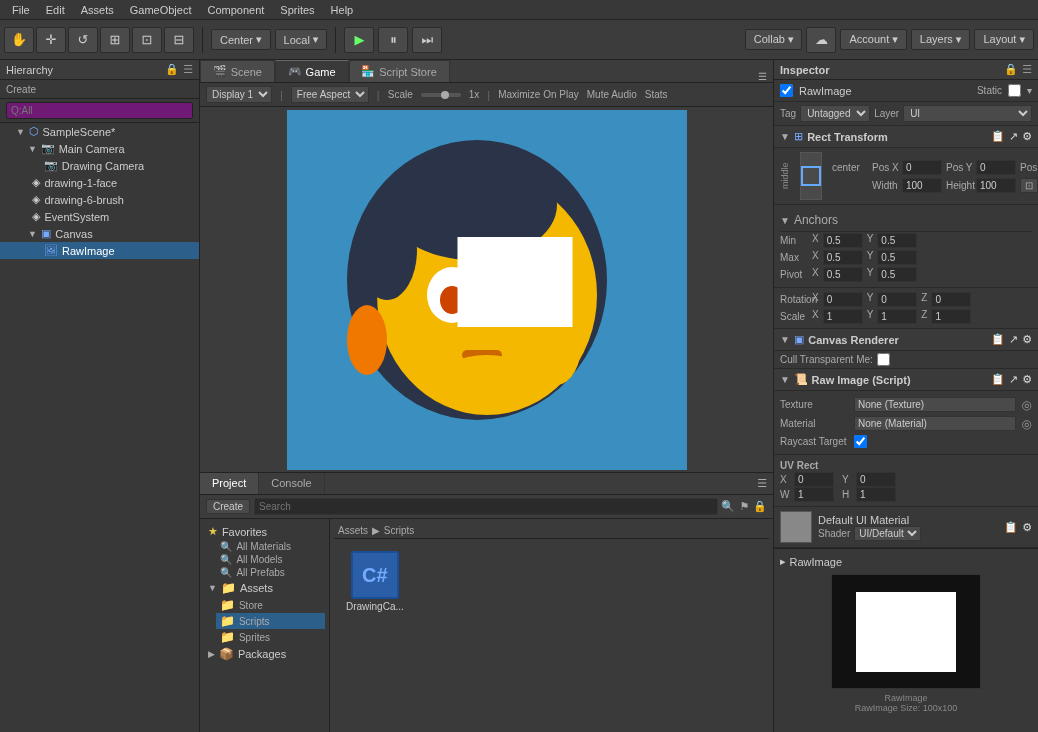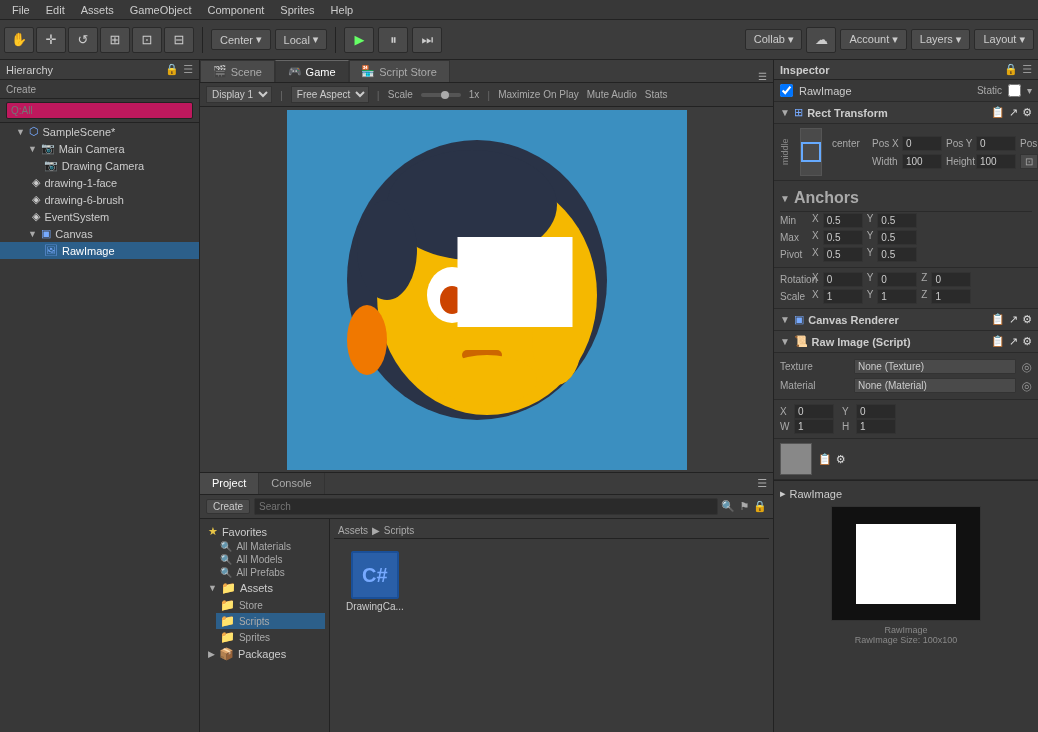--- a/index.html
+++ b/index.html
@@ -22,21 +22,21 @@
     
     .main-layout { display: flex; height: calc(732px - 20px - 40px); }
 
     
     .hierarchy-panel { width: 200px; background: #383838; border-right: 1px solid #222; display: flex; flex-direction: column; }
     .panel-header { background: #3c3c3c; border-bottom: 1px solid #222; padding: 3px 6px; display: flex; align-items: center; justify-content: space-between; }
     .panel-title { color: #ccc; font-size: 11px; font-weight: normal; }
     .panel-header-icons { display: flex; gap: 4px; color: #999; }
     .create-row { padding: 3px 6px; border-bottom: 1px solid #222; }
     .search-row { padding: 3px 6px; border-bottom: 1px solid #222; display: flex; align-items: center; gap: 4px; }
-    .search-input { background: #be185d; border: 1px solid #222; color: #ccc; padding: 2px 4px; font-size: 10px; flex: 1; border-radius: 2px; }
+    .search-input { background: #701a75; border: 1px solid #222; color: #ccc; padding: 2px 4px; font-size: 10px; flex: 1; border-radius: 2px; }
     .tree-item { padding: 2px 6px 2px 16px; display: flex; align-items: center; gap: 4px; cursor: pointer; color: #ccc; }
     .tree-item.selected { background: #2c5f8a; color: #fff; }
     .tree-item.level2 { padding-left: 28px; }
     .tree-item.level3 { padding-left: 40px; }
     .tree-arrow { color: #aaa; font-size: 9px; }
 
     
     .center-panel { flex: 1; display: flex; flex-direction: column; background: #3c3c3c; min-width: 0; }
 
     
@@ -114,21 +114,21 @@
     .rect-grid { display: flex; flex-direction: column; gap: 2px; padding: 4px 6px; border-bottom: 1px solid #2a2a2a; }
     .rect-row { display: flex; align-items: center; gap: 4px; }
     .pos-field { display: flex; align-items: center; gap: 2px; flex: 1; }
     .pos-label { font-size: 10px; color: #aaa; width: 28px; }
     .num-input { background: #2a2a2a; border: 1px solid #333; color: #ccc; font-size: 10px; padding: 1px 3px; width: 40px; border-radius: 1px; }
     .rect-preview { width: 48px; height: 48px; background: #4a4a4a; border: 1px solid #555; display: flex; align-items: center; justify-content: center; margin: 0 6px; }
     .rect-inner { width: 20px; height: 20px; border: 2px solid #6af; background: transparent; }
 
     
     .anchors-section { padding: 4px 6px; border-bottom: 1px solid #2a2a2a; }
-    .section-title { color: #aaa; font-size: 16px; font-weight: bold; padding: 2px 0; }
+    .section-title { color: #aaa; font-size: 12px; font-weight: normal; padding: 2px 0; }
     .field-row { display: flex; align-items: center; gap: 4px; padding: 1px 0; }
     .field-label { color: #aaa; font-size: 10px; width: 28px; }
     .field-xy { display: flex; gap: 4px; }
 
     
     .cull-row { display: flex; align-items: center; gap: 4px; padding: 2px 6px; border-bottom: 1px solid #2a2a2a; }
 
     
     .script-fields { padding: 4px 6px; border-bottom: 1px solid #2a2a2a; }
     .script-row { display: flex; align-items: center; gap: 4px; padding: 2px 0; }
@@ -441,20 +441,30 @@
     </div>
 
     <div class="obj-header">
       <input type="checkbox" checked="" class="obj-checkbox" style="">
       <span class="obj-name">RawImage</span>
       <span class="static-label">Static</span>
       <input type="checkbox" class="static-checkbox" style="">
       <span style="color:#aaa; font-size:10px;">▾</span>
     </div>
 
+    <div class="tag-layer-row">
+      <span style="color:#aaa; font-size:10px;">Tag</span>
+      <select class="tag-select">
+        <option>Untagged</option>
+      </select>
+      <span style="color:#aaa; font-size:10px;">Layer</span>
+      <select class="layer-select">
+        <option>UI</option>
+      </select>
+    </div>
 
     <div class="component-header">
       <span class="expand-arrow">▼</span>
       <span style="color:#7af; font-size:11px;">⊞</span>
       <span class="component-title">Rect Transform</span>
       <div class="component-icons">
         <span>📋</span>
         <span>↗</span>
         <span>⚙</span>
       </div>
@@ -563,20 +573,24 @@
     <div class="component-header">
       <span class="expand-arrow">▼</span>
       <span style="color:#7af; font-size:11px;">▣</span>
       <span class="component-title">Canvas Renderer</span>
       <div class="component-icons">
         <span>📋</span>
         <span>↗</span>
         <span>⚙</span>
       </div>
     </div>
+    <div class="cull-row">
+      <span style="color:#aaa; font-size:10px;">Cull Transparent Me:</span>
+      <input type="checkbox" style="">
+    </div>
 
     <div class="component-header">
       <span class="expand-arrow">▼</span>
       <span style="color:#f90; font-size:11px;">📜</span>
       <span class="component-title">Raw Image (Script)</span>
       <div class="component-icons">
         <span>📋</span>
         <span>↗</span>
         <span>⚙</span>
       </div>
@@ -585,23 +599,30 @@
       <div class="script-row">
         <span class="script-label">Texture</span>
         <span class="script-value">None (Texture)</span>
         <span class="icon-btn-small">◎</span>
       </div>
       <div class="script-row">
         <span class="script-label">Material</span>
         <span class="script-value">None (Material)</span>
         <span class="icon-btn-small">◎</span>
       </div>
+      <div class="script-row">
+        <span class="script-label">Raycast Target</span>
+        <input type="checkbox" checked="" style="">
+      </div>
     </div>
 
     <div class="uv-section">
+      <div class="field-row">
+        <span style="color:#aaa; font-size:10px; font-weight:bold;">UV Rect</span>
+      </div>
       <div class="uv-row">
         <div class="uv-field">
           <span class="uv-label">X</span>
           <input class="num-input" type="text" value="0" style="">
         </div>
         <div class="uv-field">
           <span class="uv-label">Y</span>
           <input class="num-input" type="text" value="0" style="">
         </div>
       </div>
@@ -612,20 +633,29 @@
         </div>
         <div class="uv-field">
           <span class="uv-label">H</span>
           <input class="num-input" type="text" value="1" style="">
         </div>
       </div>
     </div>
 
     <div class="material-section">
       <div class="material-preview"></div>
+      <div class="material-info">
+        <div class="material-name">Default UI Material</div>
+        <div class="material-shader-row">
+          <span class="material-shader-label">Shader</span>
+          <select style="background:#4a4a4a; border:1px solid #333; color:#ccc; font-size:10px;">
+            <option>UI/Default</option>
+          </select>
+        </div>
+      </div>
       <div class="component-icons">
         <span>📋</span>
         <span>⚙</span>
       </div>
     </div>
 
     <div class="rawimage-preview">
       <div class="rawimage-label-row">
         <span>▸</span>
         <span>RawImage</span>

